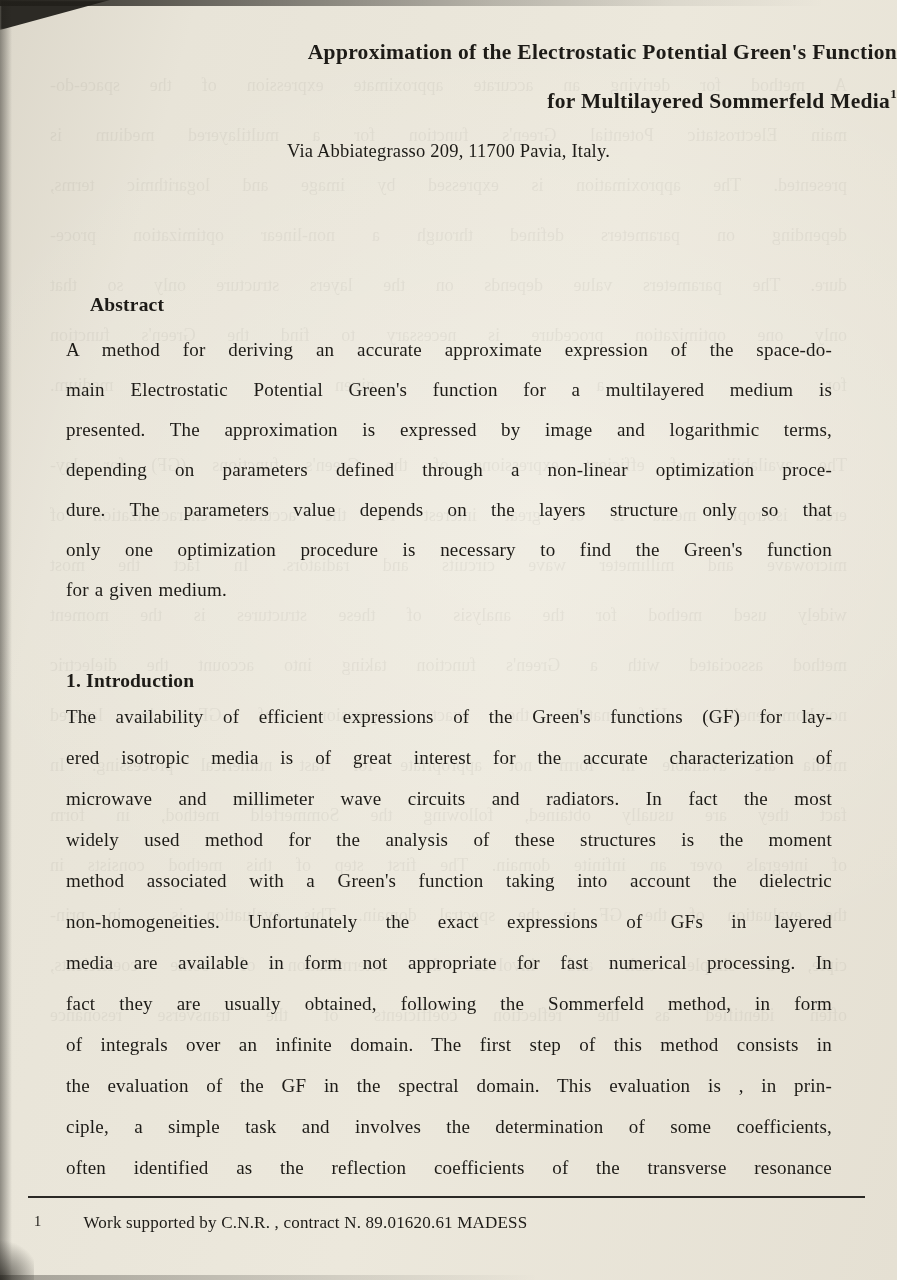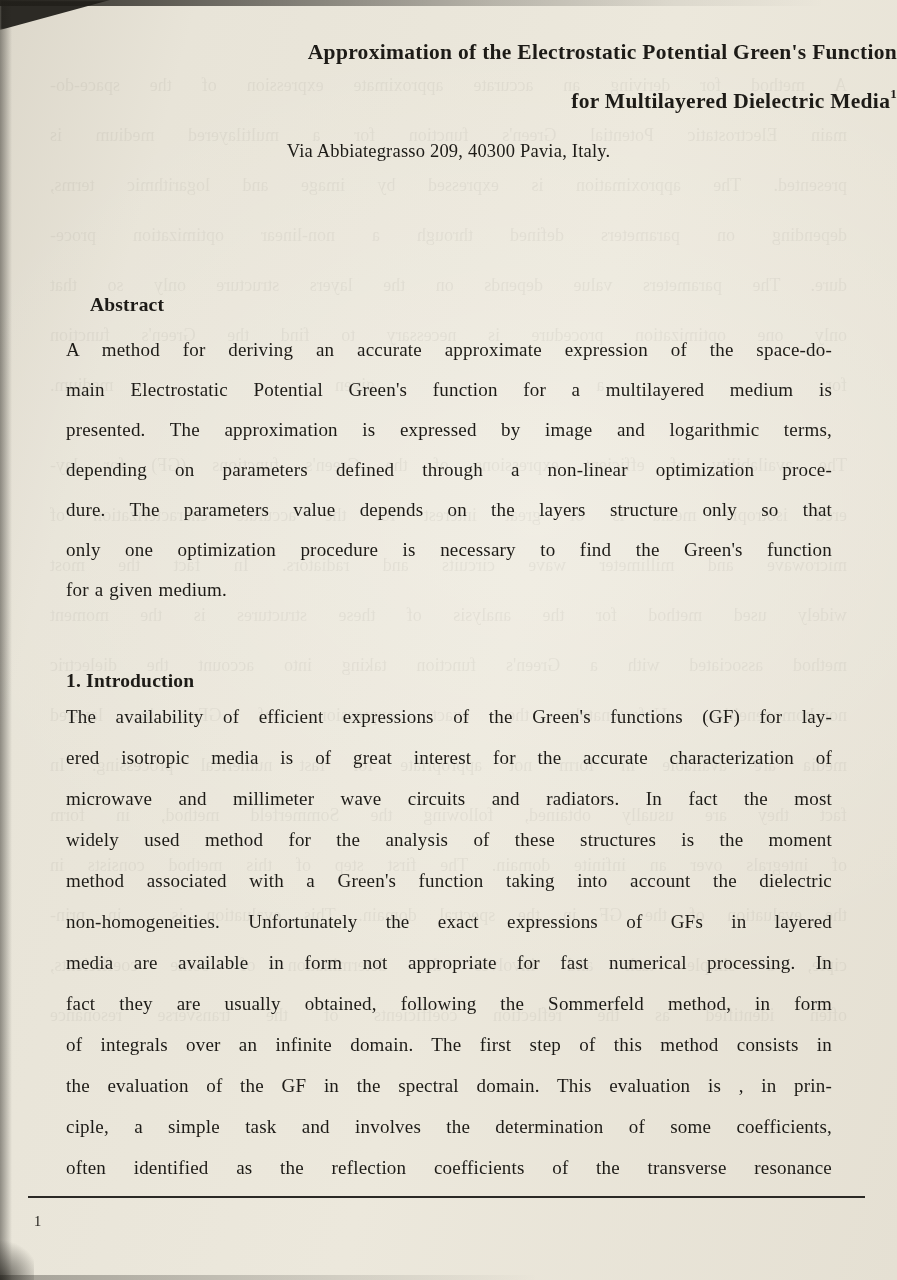--- a/index.html
+++ b/index.html
@@ -111,25 +111,25 @@
         <div class="text-line">the evaluation of the GF in the spectral domain. This evaluation is , in prin-</div>
         <div class="text-line">ciple, a simple task and involves the determination of some coefficients,</div>
         <div class="text-line">often identified as the reflection coefficients of the transverse resonance</div>
       </div>
   </div>
 
   <div class="content">
 
     <div class="title">
       <div class="tline">Approximation of the Electrostatic Potential Green's Function</div>
-      <div class="tline"><span>for Multilayered Dielectric Media</span><sup>1</sup></div>
+      <div class="tline"><span>for Multilayered Sommerfeld Media</span><sup>1</sup></div>
     </div>
 
     <div class="author-block">
-      <div>Via Abbiategrasso 209,  40300 Pavia, Italy.</div>
+      <div>Via Abbiategrasso 209,  11700 Pavia, Italy.</div>
     </div>
 
     <div class="abstract-heading">Abstract</div>
     <div class="abstract-lines">
         <div class="text-line">A method for deriving an accurate approximate expression of the space-do-</div>
         <div class="text-line">main Electrostatic Potential Green's function for a multilayered medium is</div>
         <div class="text-line">presented. The approximation is expressed by image and logarithmic terms,</div>
         <div class="text-line">depending on parameters defined through a non-linear optimization proce-</div>
         <div class="text-line">dure. The parameters value depends on the layers structure only so that</div>
         <div class="text-line">only one optimization procedure is necessary to find the Green's function</div>
@@ -148,20 +148,21 @@
         <div class="text-line">fact they are usually obtained, following the Sommerfeld method, in form</div>
         <div class="text-line">of integrals over an infinite domain. The first step of this method consists in</div>
         <div class="text-line">the evaluation of the GF in the spectral domain. This evaluation is , in prin-</div>
         <div class="text-line">ciple, a simple task and involves the determination of some coefficients,</div>
         <div class="text-line">often identified as the reflection coefficients of the transverse resonance</div>
       </div>
 
     <div class="footnote-rule"></div>
     <div class="footnote">
       <span class="fn-marker">1</span>
+      <span class="fn-text">Work supported by C.N.R. , contract N. 89.01620.61 MADESS</span>
     </div>
 
   </div>
 
   <div class="corner-tl"></div>
   <div class="edge edge-top"></div>
   <div class="edge edge-left"></div>
   <div class="edge edge-bottom"></div>
   <div class="corner-bl"></div>
 

